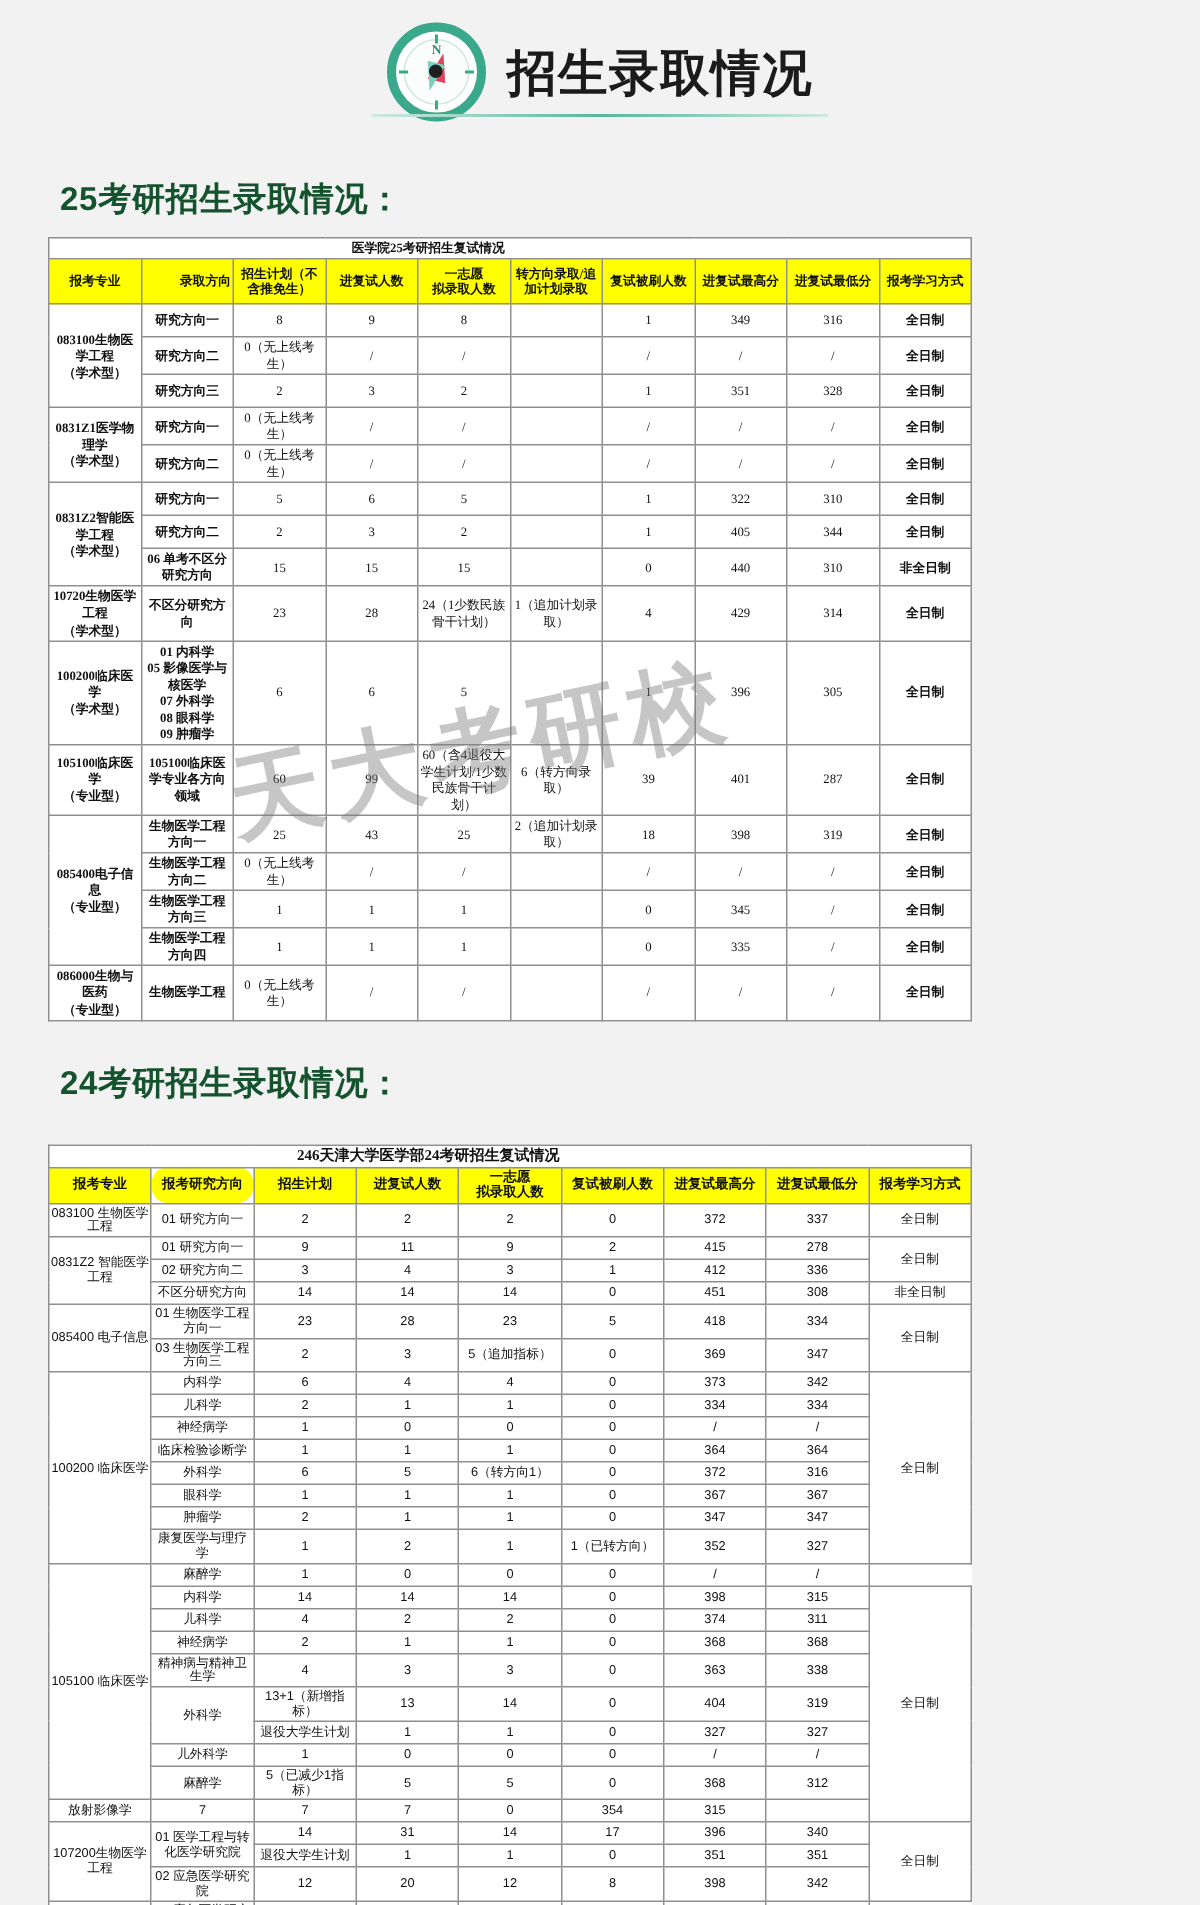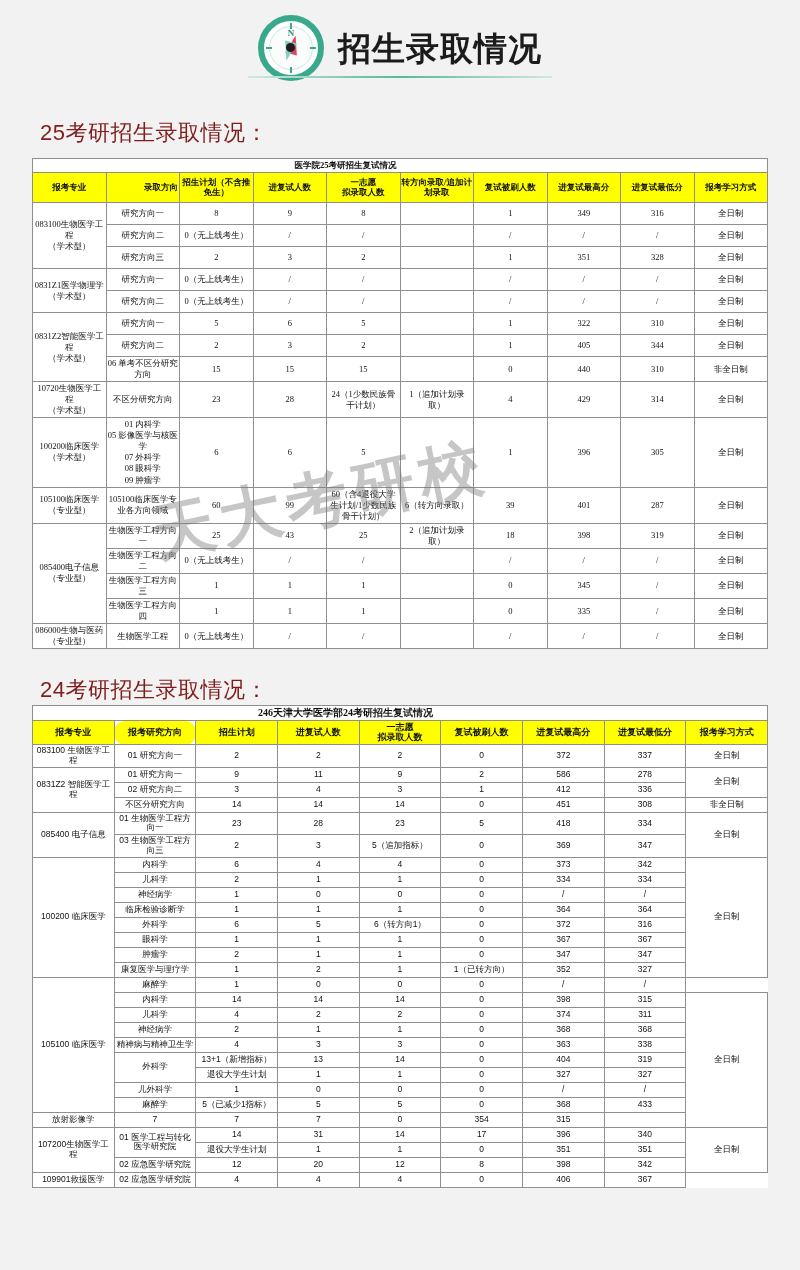--- a/index.html
+++ b/index.html
@@ -84,33 +84,33 @@
   }
   .banner-rule {
     position: absolute;
     left: 248px; right: 248px; bottom: 18px;
     height: 2px;
     background: linear-gradient(to right, #cfe9e1, #56b79c, #cfe9e1);
   }
 
   
   .section-heading {
-    color: #7f1d1d;
+    color: #14532d;
     font-size: 22px;
-    font-weight: normal;
+    font-weight: bold;
     letter-spacing: 0.5px;
     padding: 0 12px 0 40px;
   }
   #sec1-heading { margin-top: 22px; margin-bottom: 10px; }
-  #sec2-heading { margin-top: 26px; margin-bottom: 0; }
+  #sec2-heading { margin-top: 26px; margin-bottom: 26px; }
 
   
   .tbl-wrap { padding: 0 32px; position: relative; }
   table.grid {
-    width: 736px;
+    width: 616px;
     border-collapse: collapse;
     background: #ffffff;
     table-layout: fixed;
   }
   table.grid td, table.grid th {
     border: 1px solid #8f8f8f;
     text-align: center;
     vertical-align: middle;
     color: #111;
     padding: 1px 1px;
@@ -128,21 +128,21 @@
   
   #table1 { font-family: "Liberation Serif", serif; }
   #table1 th {
     background: #ffff00;
     font-size: 8.5px;
     font-weight: bold;
     line-height: 1.15;
     height: 30px;
   }
   #table1 td { font-size: 8.5px; line-height: 1.3; }
-  #table1 td.txt { font-weight: normal; }
+  #table1 td.txt { font-weight: bold; }
   #table1 td.num { font-weight: normal; }
   #table1 tbody tr { height: 22px; }
 
   
   #table2 { font-family: "Liberation Sans", sans-serif; }
   #table2 th {
     background: #ffff00;
     font-size: 9px;
     font-weight: bold;
     line-height: 1.1;
@@ -428,21 +428,21 @@
           <td class="num">337</td>
           <td class="txt">全日制</td>
         </tr>
         <tr>
           <td rowspan="3" class="txt">0831Z2  智能医学工程</td>
           <td class="txt">01  研究方向一</td>
           <td class="num">9</td>
           <td class="num">11</td>
           <td class="num">9</td>
           <td class="num">2</td>
-          <td class="num">586</td>
+          <td class="num">415</td>
           <td class="num">278</td>
           <td rowspan="2" class="txt">全日制</td>
         </tr>
         <tr>
           <td class="txt">02  研究方向二</td>
           <td class="num">3</td>
           <td class="num">4</td>
           <td class="num">3</td>
           <td class="num">1</td>
           <td class="num">412</td>
@@ -625,21 +625,21 @@
           <td class="num">/</td>
           <td class="num">/</td>
         </tr>
         <tr>
           <td class="txt">麻醉学</td>
           <td class="num">5（已减少1指标）</td>
           <td class="num">5</td>
           <td class="num">5</td>
           <td class="num">0</td>
           <td class="num">368</td>
-          <td class="num">433</td>
+          <td class="num">312</td>
         </tr>
         <tr>
           <td class="txt">放射影像学</td>
           <td class="num">7</td>
           <td class="num">7</td>
           <td class="num">7</td>
           <td class="num">0</td>
           <td class="num">354</td>
           <td class="num">315</td>
         </tr>

